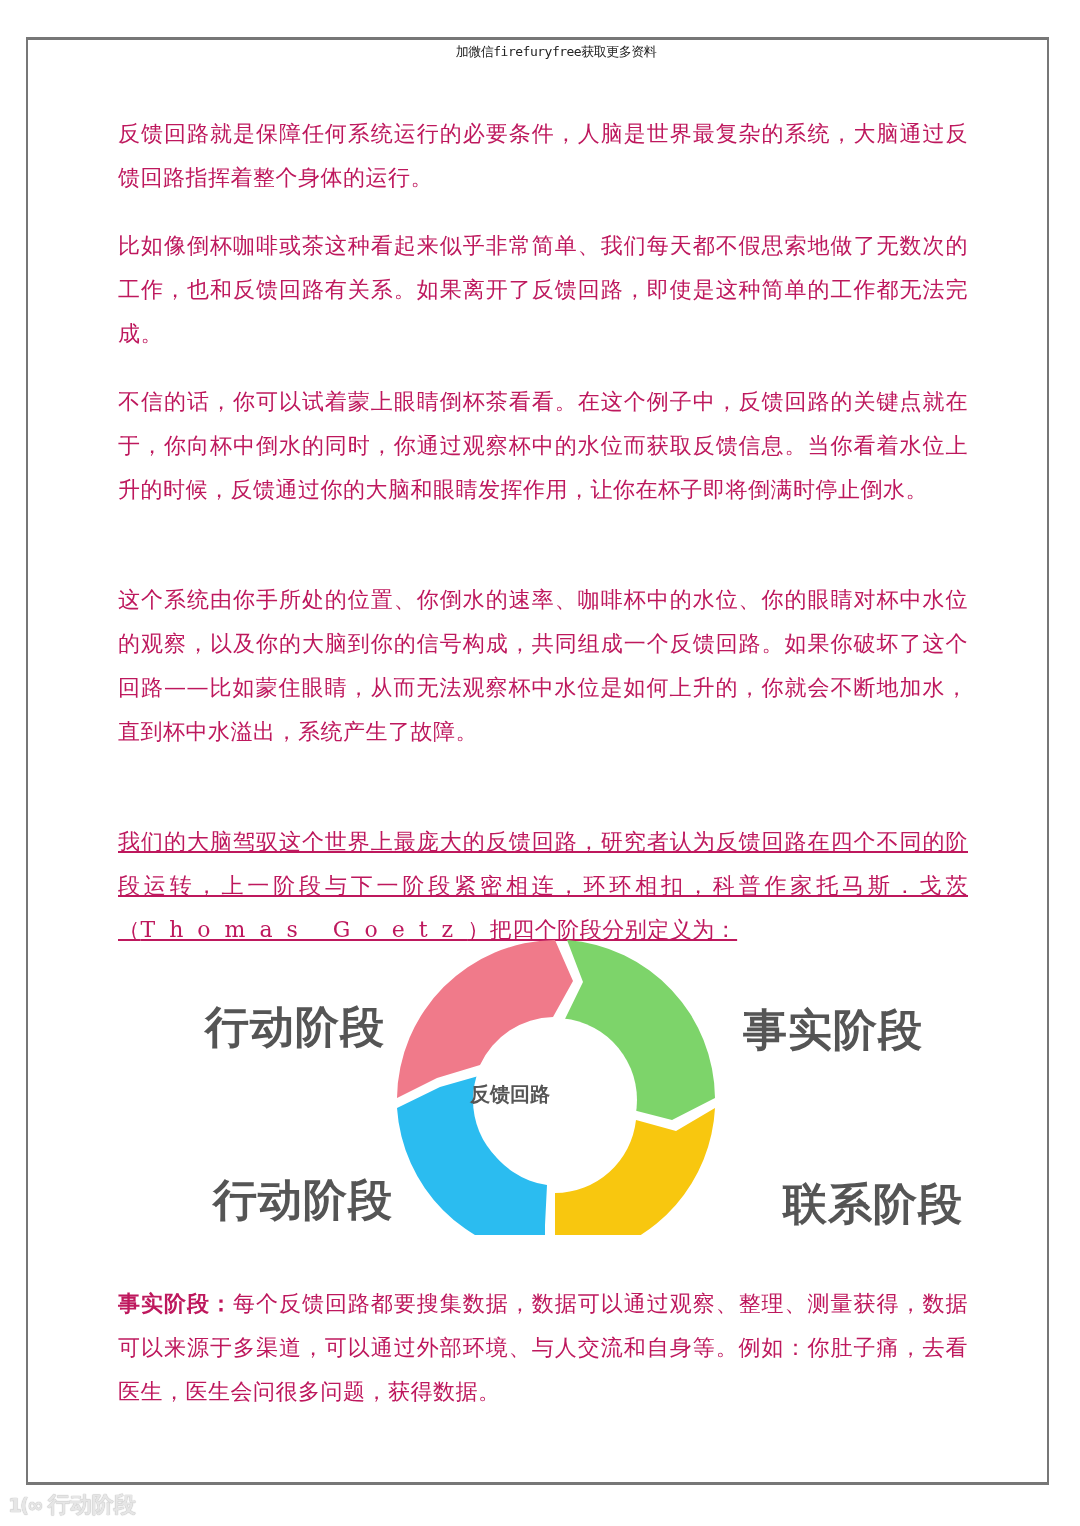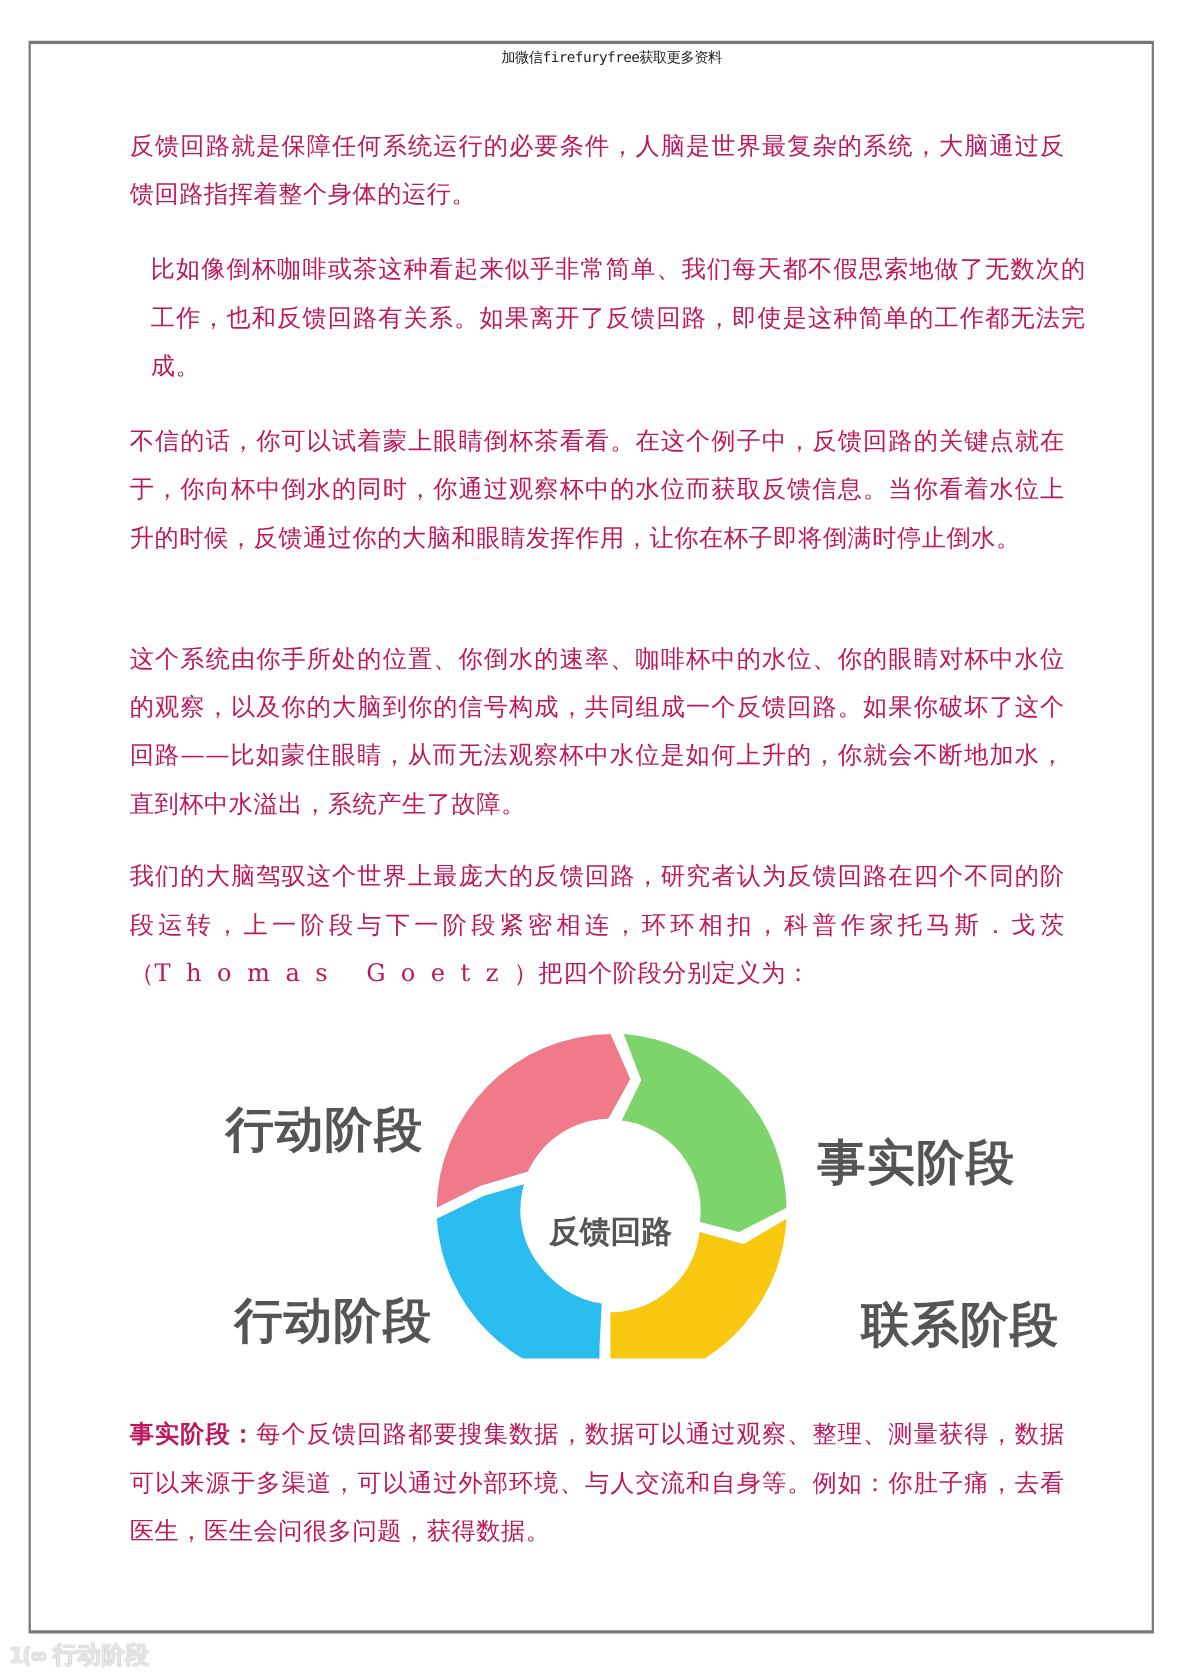--- a/index.html
+++ b/index.html
@@ -19,43 +19,43 @@
   }
   .body-text {
     position:absolute; left:118px; width:850px;
   }
   .para {
     font-size:22px; line-height:44px; margin:0; color:#be185d;
     font-family:"DejaVu Serif", "Liberation Serif", serif; letter-spacing:0.5px;
     text-align:justify;
   }
   .p1 { top:112px; }
-  .p2 { top:224px;margin-left:19px; }
+  .p2 { top:224px; }
   .p3 { top:380px; }
   .p4 { top:578px; }
-  .p5 { top:776px; }
+  .p5 { top:820px;text-decoration:underline; }
   .p6 { top:1282px; }
   .spaced-en { letter-spacing:14px; }
   .bold-lead { font-weight:bold; font-family:Liberation Sans, sans-serif; }
   .diagram {
     position:absolute; left:180px; top:935px; width:720px; height:310px;
   }
   .stage-label {
     position:absolute; font-family:"DejaVu Sans", "Liberation Sans", sans-serif; font-weight:bold;
     font-size:44px; color:#555; letter-spacing:1px; white-space:nowrap;
   }
   .lbl-action { left:25px; top:63px; }
-  .lbl-fact { left:563px; top:66px;margin-top:27px; }
+  .lbl-fact { left:563px; top:66px; }
   .lbl-result { left:33px; top:236px; }
   .lbl-link { left:563px; top:240px;margin-left:40px; }
   .ring-svg { position:absolute; left:205px; top:0; width:340px; height:305px; }
   .center-label {
-    position:absolute; left:290px; top:146px; width:170px; text-align:center;
+    position:absolute; left:290px; top:146px; width:170px; 
     font-family:"DejaVu Sans", "Liberation Sans", sans-serif; font-weight:bold;
-    font-size:28px; color:#555;margin-top:20px;
+    font-size:20px; color:#555;
   }
   .watermark {
     position:absolute; left:8px; top:1490px; font-family:"DejaVu Sans", "Liberation Sans", sans-serif;
     font-size:22px; color:#e6e6e6; font-weight:bold;
     text-shadow: 0 0 1px #bbb, 0 0 1px #bbb;
     display:flex; align-items:center; gap:6px;
   }
   .wm-logo { font-size:20px; letter-spacing:-2px; }
 </style>
 </head>

